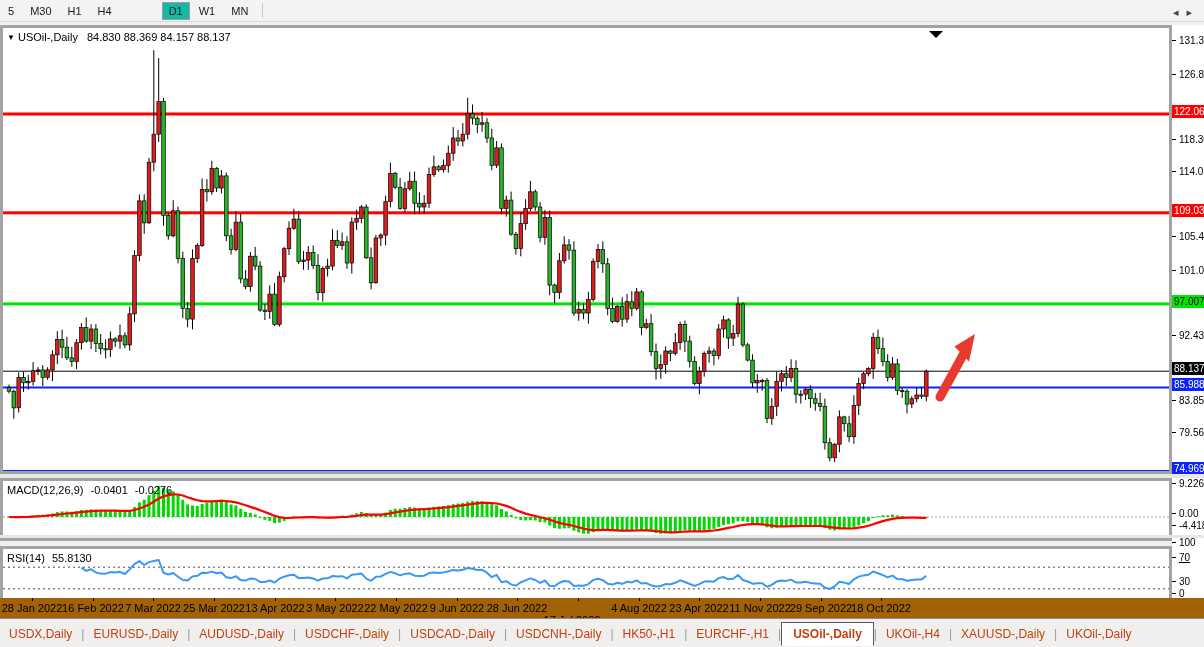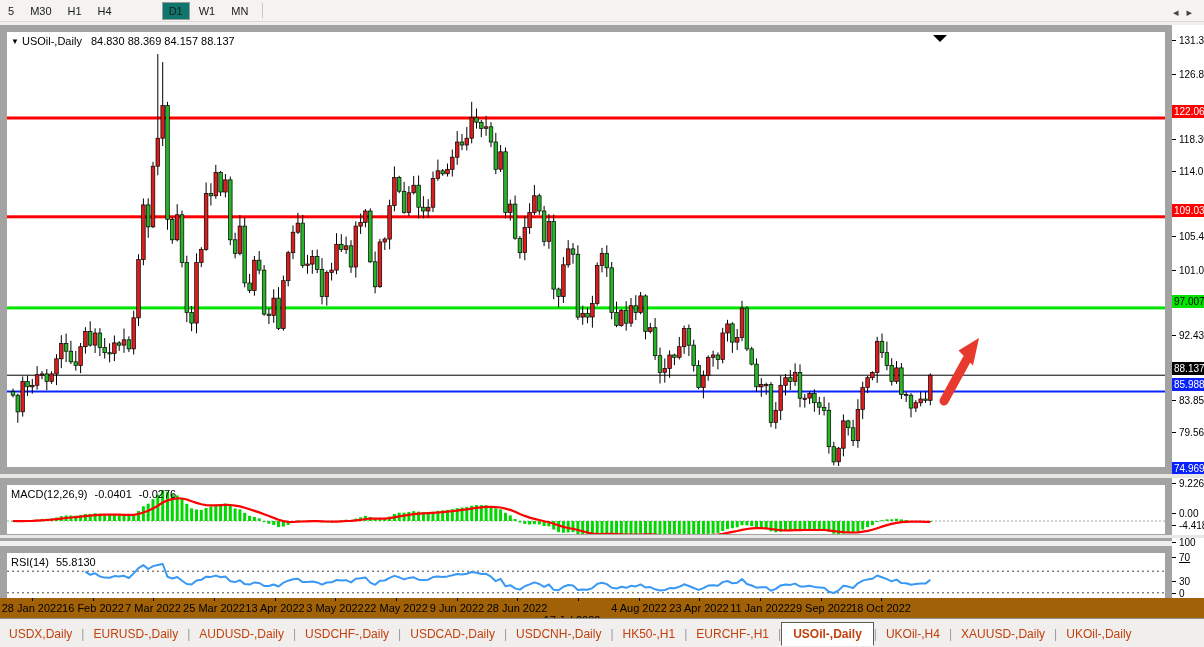--- a/index.html
+++ b/index.html
@@ -2,24 +2,24 @@
 <html><head>
 <meta charset="utf-8">
 <style>
   html,body{margin:0;padding:0;}
   #screen{position:relative;width:1204px;height:647px;background:#f0f0f0;overflow:hidden;
           font-family:"Liberation Sans",sans-serif;-webkit-font-smoothing:antialiased;}
   
   #toolbar{position:absolute;left:0;top:0;width:1204px;height:21px;background:#f4f3f1;
            border-bottom:1px solid #d9d8d6;display:flex;align-items:center;}
   .tf-btn{font-size:11px;color:#1a1a1a;padding:2px 6px;margin:0 1px;border:1px solid transparent;cursor:default;}
-  .tf-btn.active{background:#0f766e;border:1px solid #9d9d9d;margin-left:42px;}
+  .tf-btn.active{background:#14b8a6;border:1px solid #9d9d9d;margin-left:42px;}
   .vsep{width:1px;height:15px;background:#c9c8c6;margin:0 6px;}
   
-  .panel{position:absolute;left:0;width:1172px;background:#ffffff;border:7px solid #a3a3a3;box-sizing:border-box;overflow:hidden;}
+  .panel{position:absolute;left:0;width:1172px;background:#ffffff;border:3px solid #a3a3a3;box-sizing:border-box;overflow:hidden;}
   #price-panel{top:25px;height:449px;}
   #macd-panel{top:478px;height:63px;}
   #rsi-panel{top:546px;height:67px;}
   .sash{position:absolute;left:0;width:1204px;background:#e9e7e4;z-index:4;}
   #axis-col{position:absolute;left:1172px;top:25px;width:32px;height:573px;background:#ffffff;z-index:1;overflow:hidden;}
   .axis-tick{position:absolute;left:0;padding-left:7px;font-size:10px;color:#000;white-space:nowrap;z-index:5;}
   .axis-tick:before{content:"";position:absolute;left:0;top:5px;width:4px;height:1px;background:#000;}
   .price-tag{position:absolute;left:0;width:32px;font-size:10px;line-height:13px;height:13px;
              padding-left:2px;white-space:nowrap;overflow:hidden;z-index:6;}
   .panel-label{position:absolute;left:4px;top:3px;font-size:11px;color:#000;white-space:nowrap;z-index:3;}
@@ -717,21 +717,21 @@
       <div class="date-label" style="left: 457px;">9 Jun 2022</div>
       <div class="date-tickmark" style="left: 517px;"></div>
       <div class="date-label" style="left: 517px;">28 Jun 2022</div>
       <div class="date-tickmark" style="left: 578px;"></div>
       <div class="date-label" style="left: 572px; margin-top: 12px;">17 Jul 2022</div>
       <div class="date-tickmark" style="left: 639px;"></div>
       <div class="date-label" style="left: 639px;">4 Aug 2022</div>
       <div class="date-tickmark" style="left: 699px;"></div>
       <div class="date-label" style="left: 699px;">23 Apr 2022</div>
       <div class="date-tickmark" style="left: 760px;"></div>
-      <div class="date-label" style="left: 760px;">11 Jan 2022</div>
+      <div class="date-label" style="left: 760px;">11 Nov 2022</div>
       <div class="date-tickmark" style="left: 821px;"></div>
       <div class="date-label" style="left: 821px;">29 Sep 2022</div>
       <div class="date-tickmark" style="left: 881px;"></div>
       <div class="date-label" style="left: 881px;">18 Oct 2022</div>
     </div>
 
   <div id="tab-bar">
       <div class="tab">USDX,Daily</div>
       <div class="tab-sep">|</div>
       <div class="tab">EURUSD-,Daily</div>

